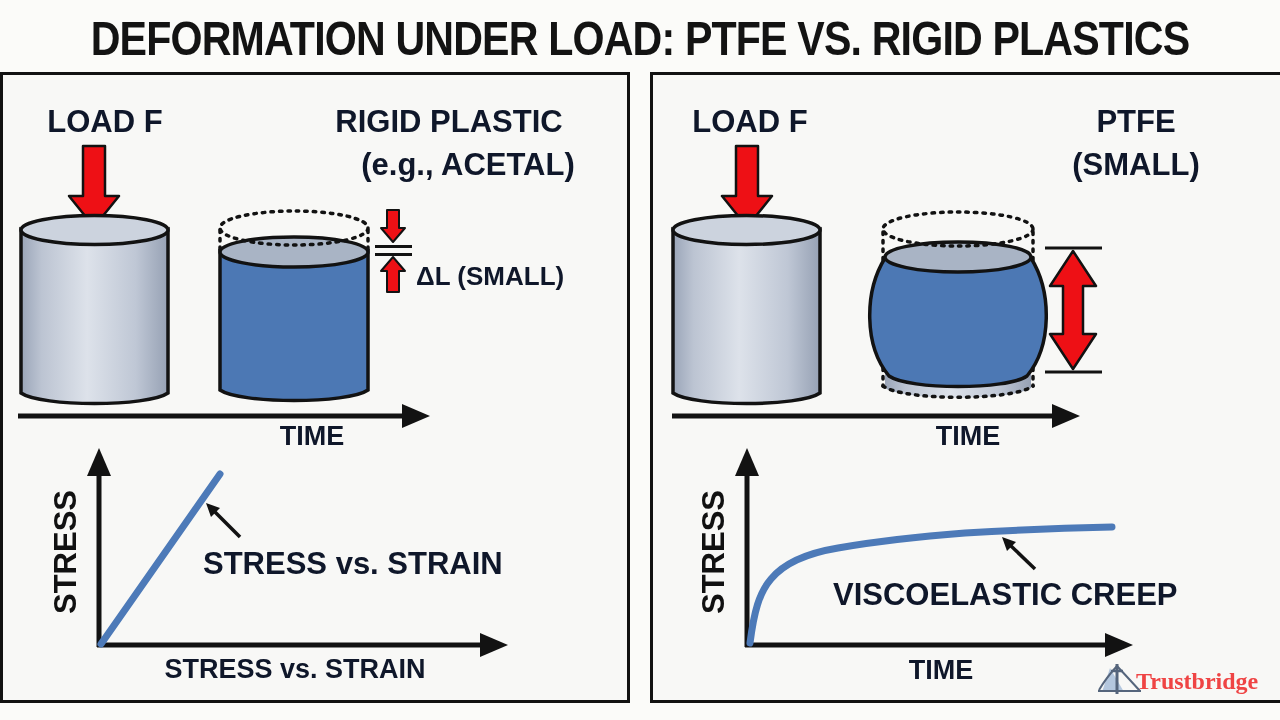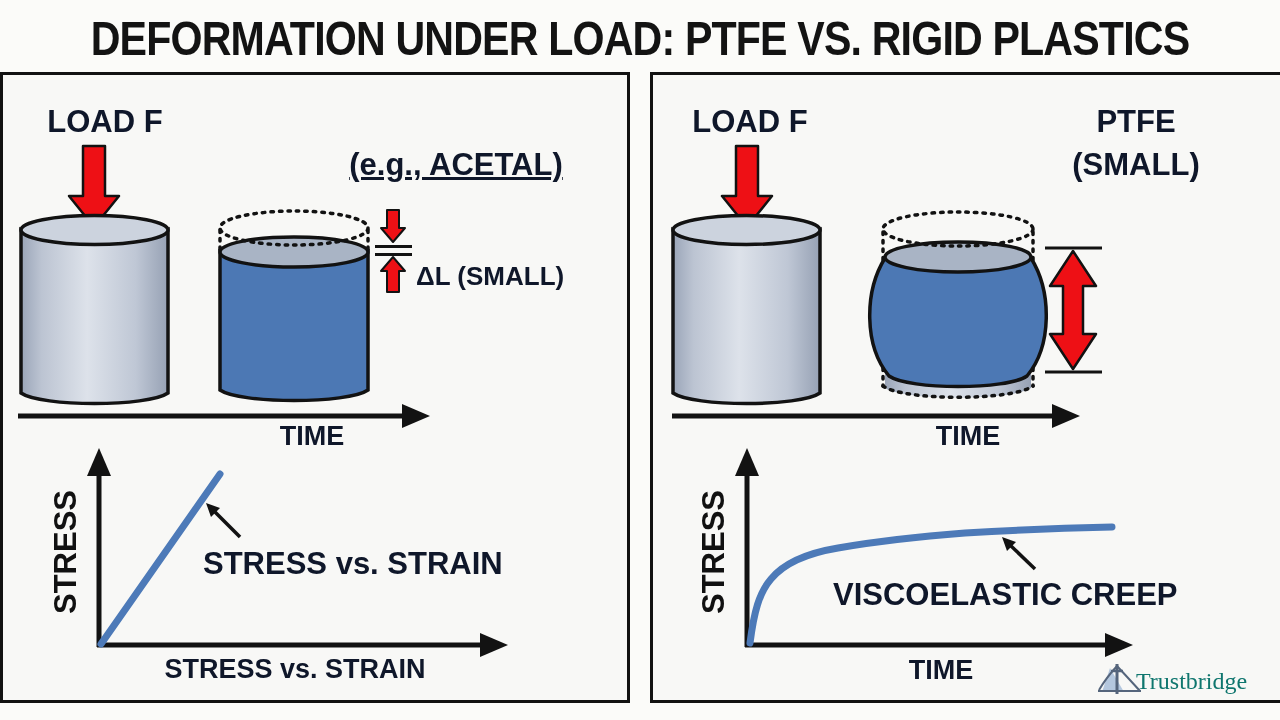--- a/index.html
+++ b/index.html
@@ -13,21 +13,21 @@
   #panel-right{left:650px;width:634px;}
   .lbl{position:absolute;font-weight:bold;color:#0f172a;text-align:center;white-space:nowrap;}
   .h1{font-size:31px;}
   .axis-lbl{font-size:27px;}
   .ann{font-size:31px;}
   .delta{font-size:26px;text-align:right;}
   .vlabel{position:absolute;font-weight:bold;font-size:31px;white-space:nowrap;
           transform:translate(-50%,-50%) rotate(-90deg);}
   svg{position:absolute;left:0;top:0;}
   .brand{position:absolute;left:1136px;top:668px;font-family:"Liberation Serif",serif;
-         font-weight:normal;font-size:24px;color:#0f766e;white-space:nowrap;}
+         font-weight:bold;font-size:24px;color:#ef4444;white-space:nowrap;}
 </style>
 </head>
 <body>
 
 <div id="stage">
 
   <div class="title">DEFORMATION UNDER LOAD: PTFE VS. RIGID PLASTICS</div>
 
   <div class="panel" id="panel-left"></div>
   <div class="panel" id="panel-right"></div>
@@ -100,21 +100,22 @@
     <g>
       <polygon points="1102,692 1124,692 1110,668" fill="#b4c7de"></polygon>
       <path d="M1117,664 L1117,694" stroke="#55657c" stroke-width="3"></path>
       <path d="M1111,671 L1123,671" stroke="#55657c" stroke-width="2.5"></path>
       <path d="M1117,666 Q1130,680 1140,691 M1117,666 Q1106,678 1099,690" stroke="#55657c" stroke-width="2" fill="none"></path>
       <path d="M1098,691 L1141,691" stroke="#55657c" stroke-width="2"></path>
     </g>
   </svg>
 
   <div class="lbl h1" style="left:20px;top:104px;width:170px;">LOAD F</div>
-  <div class="lbl h1" style="left:306px;top:147px;width:300px;text-decoration:underline;">(e.g., ACETAL)</div>
+  <div class="lbl h1" style="left:299px;top:104px;width:300px;">RIGID PLASTIC</div>
+  <div class="lbl h1" style="left:318px;top:147px;width:300px;">(e.g., ACETAL)</div>
   <div class="lbl delta" style="left:416px;top:261px;">ΔL (SMALL)</div>
   <div class="lbl axis-lbl" style="left:237px;top:421px;width:150px;">TIME</div>
   <div class="vlabel" style="left:66px;top:552px;">STRESS</div>
   <div class="lbl ann" style="left:203px;top:546px;">STRESS vs. STRAIN</div>
   <div class="lbl axis-lbl" style="left:120px;top:654px;width:350px;">STRESS vs. STRAIN</div>
 
   <div class="lbl h1" style="left:665px;top:104px;width:170px;">LOAD F</div>
   <div class="lbl h1" style="left:1036px;top:104px;width:200px;">PTFE</div>
   <div class="lbl h1" style="left:1036px;top:147px;width:200px;">(SMALL)</div>
   <div class="lbl axis-lbl" style="left:893px;top:421px;width:150px;">TIME</div>

